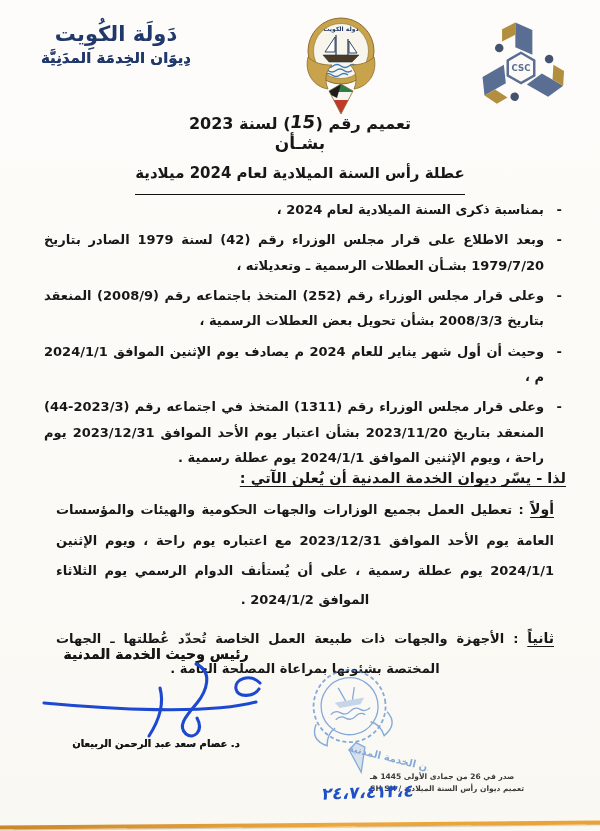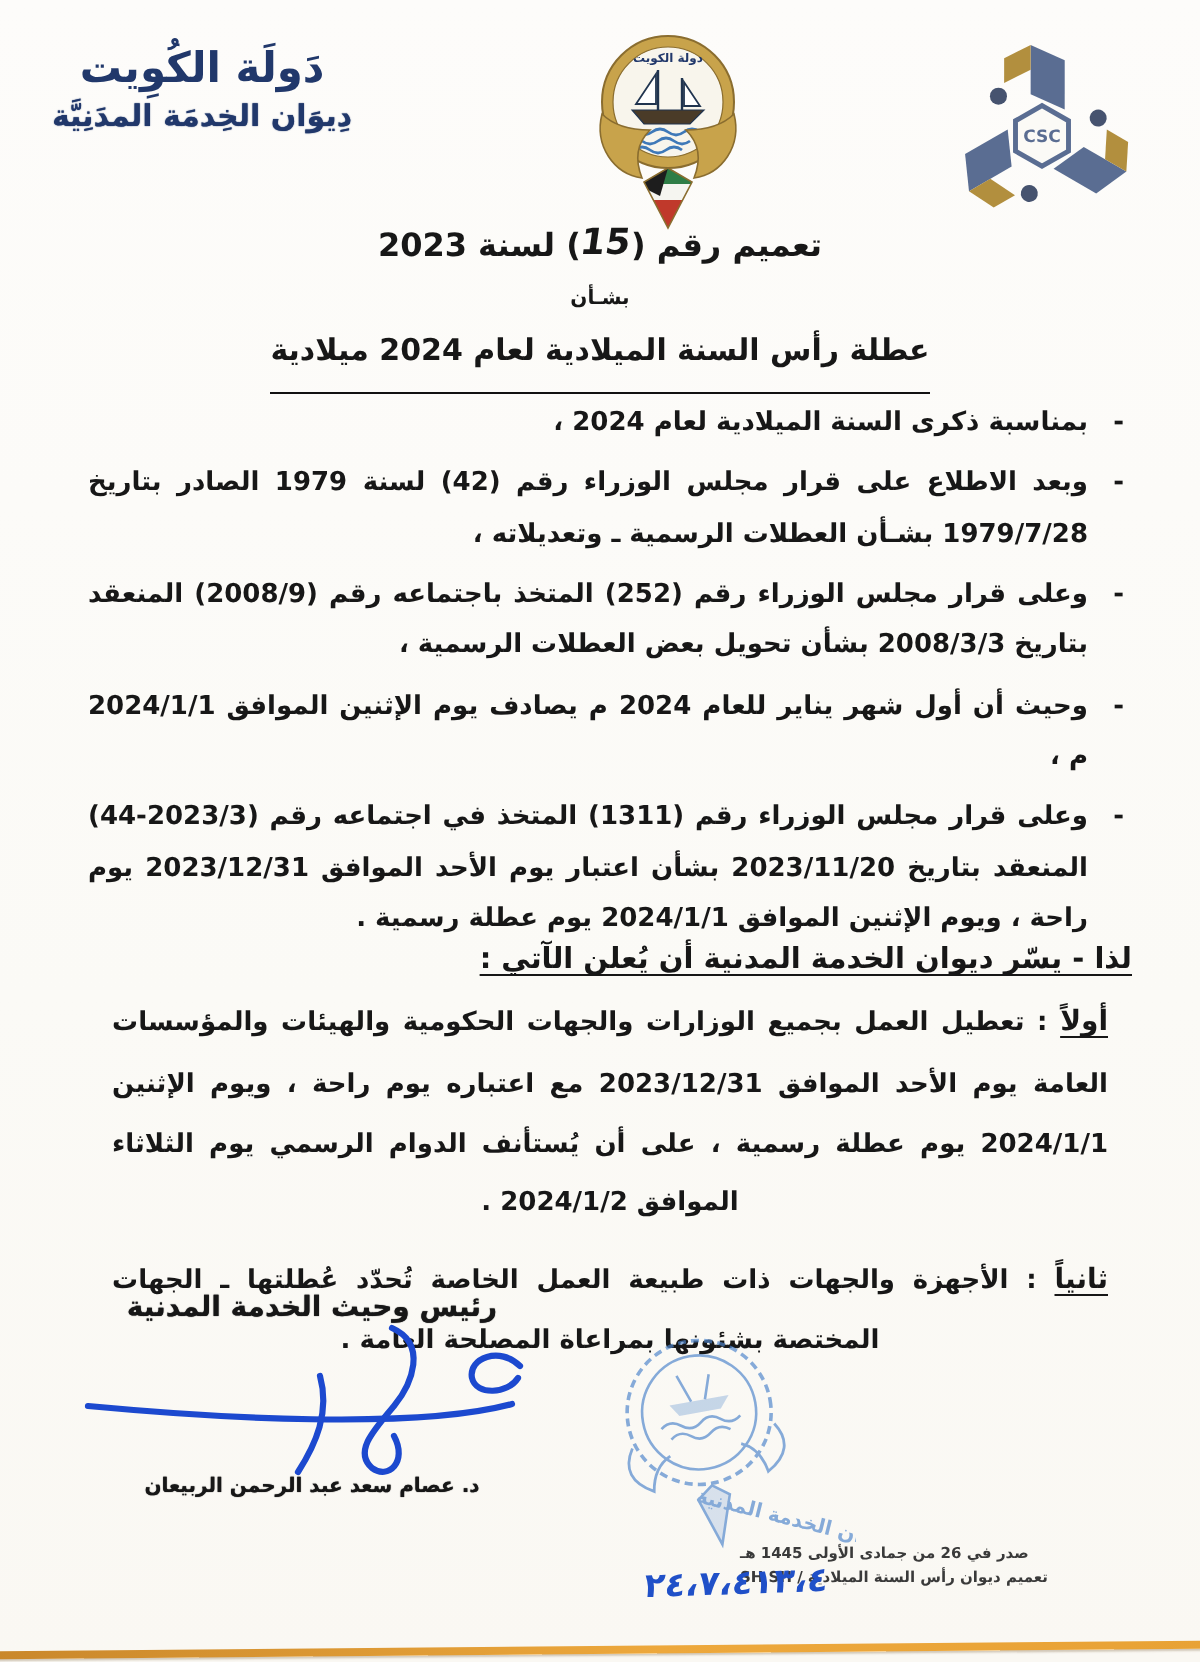--- a/index.html
+++ b/index.html
@@ -2,31 +2,31 @@
 <html lang="ar"><head>
 <meta charset="utf-8">
 <style>
   html,body{margin:0;padding:0;background:#e8e6e1;}
   .page{
     position:relative;width:600px;height:831px;margin:0 auto;overflow:hidden;
     background:linear-gradient(180deg,#fdfcfa 0%,#fbfaf6 60%,#faf8f3 100%);
     font-family:"DejaVu Sans",sans-serif;color:#171717;
   }
   
-  .hdr{display:flex;justify-content:space-between;align-items:flex-start;padding:14px 24px 0 1px;height:94px;}
+  .hdr{display:flex;justify-content:space-between;align-items:flex-start;padding:14px 24px 0 16px;height:94px;}
   .logo-left{width:200px;text-align:center;color:#21386b;direction:rtl;padding-top:8px;}
   .logo-left .state{font-size:21px;font-weight:bold;letter-spacing:1px;}
   .logo-left .org{font-size:15px;font-weight:bold;margin-top:3px;text-shadow:0 0 .6px #21386b;}
   .logo-center{width:92px;}
   .logo-right{width:108px;padding-top:4px;}
   
   .title-block{text-align:center;direction:rtl;margin-top:4px;}
   .t1{font-size:16px;font-weight:bold;}
   .t1 .hand{display:inline-block;transform:skewX(-8deg) translateY(-1px);font-size:18px;}
-  .t2{font-size:10px;font-weight:bold;margin-top:11px;}
+  .t2{font-size:17px;font-weight:bold;}
   .t3{font-size:15px;font-weight:bold;margin-top:11px;}
   .u-strong{border-bottom:1.6px solid #111;padding-bottom:12px;}
   .u{text-decoration:underline;text-underline-offset:3px;}
   
   .bodytxt{direction:rtl;padding:10px 34px 0 44px;font-size:13px;font-weight:bold;}
   .bullet{position:relative;padding-right:22px;text-align:justify;line-height:1.95;margin-top:5px;}
   .bullet .dash{position:absolute;right:4px;top:0;}
   .lada{font-size:14.5px;letter-spacing:-.2px;}
   .clause{margin:7px 12px 0;text-align:justify;text-align-last:center;line-height:2.3;}
   .clabel{font-size:14px;}
@@ -123,21 +123,21 @@
   </section>
 
   <section class="bodytxt">
 
     <div class="bullet">
       <span class="dash">-</span>
       <span>بمناسبة ذكرى السنة الميلادية لعام 2024 ،</span>
     </div>
     <div class="bullet">
       <span class="dash">-</span>
-      <span>وبعد الاطلاع على قرار مجلس الوزراء رقم (42) لسنة 1979 الصادر بتاريخ 1979/7/28 بشـأن العطلات الرسمية ـ وتعديلاته ،</span>
+      <span>وبعد الاطلاع على قرار مجلس الوزراء رقم (42) لسنة 1979 الصادر بتاريخ 1979/7/20 بشـأن العطلات الرسمية ـ وتعديلاته ،</span>
     </div>
     <div class="bullet">
       <span class="dash">-</span>
       <span>وعلى قرار مجلس الوزراء رقم (252) المتخذ باجتماعه رقم (2008/9) المنعقد بتاريخ 2008/3/3 بشأن تحويل بعض العطلات الرسمية ،</span>
     </div>
     <div class="bullet">
       <span class="dash">-</span>
       <span>وحيث أن أول شهر يناير للعام 2024 م يصادف يوم الإثنين الموافق 2024/1/1 م ،</span>
     </div>
     <div class="bullet">

